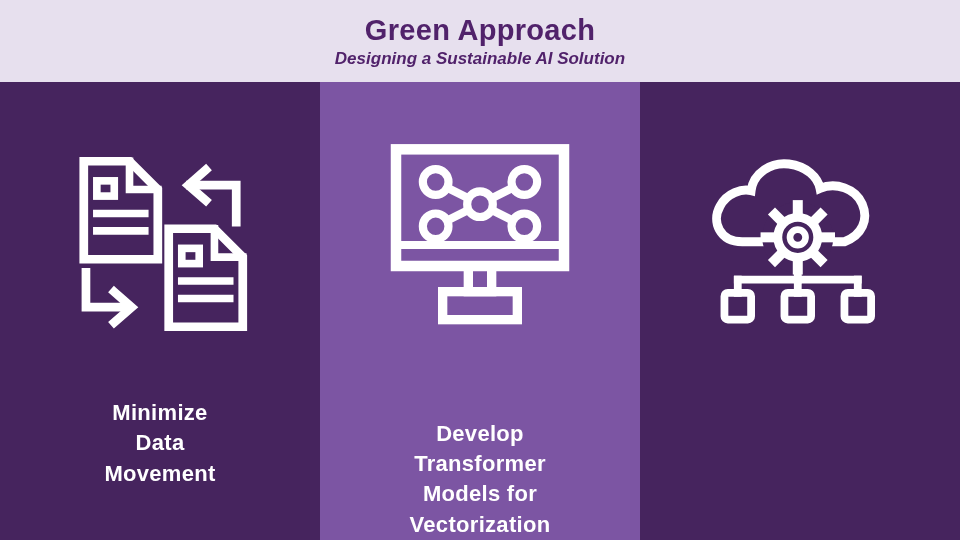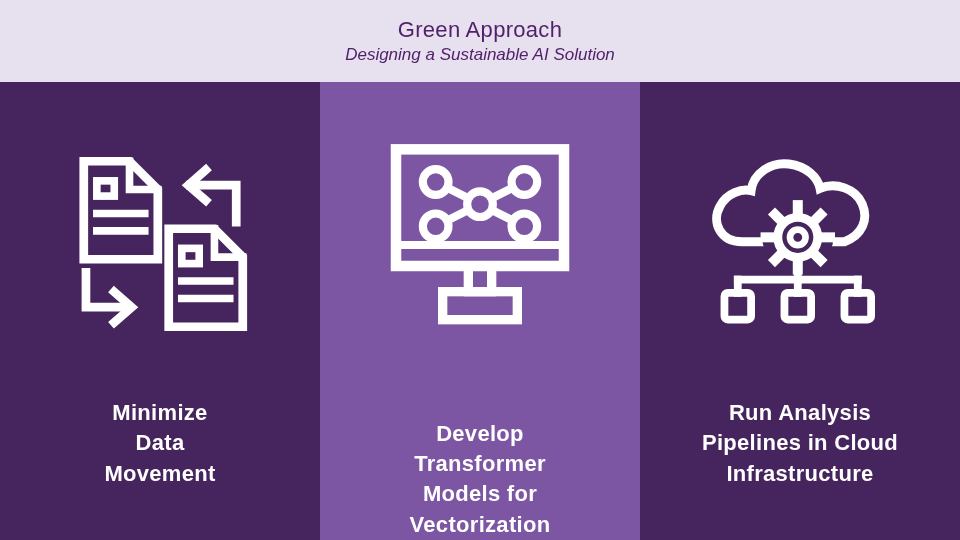--- a/index.html
+++ b/index.html
@@ -15,24 +15,24 @@
   .slide{
     width:960px;height:540px;overflow:hidden;position:relative;
     background:var(--panel-dark);
   }
   .header{
     height:82px;background:var(--header-bg);
     display:flex;flex-direction:column;align-items:center;justify-content:center;
     gap:2px;
   }
   .title{
-    color:var(--title-color);font-size:22px;font-weight:400;letter-spacing:.3px;
+    color:var(--title-color);font-size:29px;font-weight:700;letter-spacing:.3px;
   }
   .subtitle{
-    color:var(--title-color);font-size:17px;font-weight:400;font-style:italic;
+    color:var(--title-color);font-size:17px;font-weight:700;font-style:italic;
   }
   .panels{
     display:flex;height:458px;width:100%;
   }
   .panel{
     flex:1 1 0;display:flex;flex-direction:column;align-items:center;
     padding-top:34px;
   }
   .panel.dark{background:var(--panel-dark);}
   .panel.mid{background:var(--panel-mid);gap:32px;}
@@ -149,19 +149,16 @@
             <path d="M34 122 V134"></path>
             <path d="M88 122 V134"></path>
             <path d="M142 122 V134"></path>
           </g>
 
           <rect x="22" y="134" width="24" height="24" rx="3" stroke-width="7"></rect>
           <rect x="76" y="134" width="24" height="24" rx="3" stroke-width="7"></rect>
           <rect x="130" y="134" width="24" height="24" rx="3" stroke-width="7"></rect>
         </svg>
       </div>
-      <div class="caption">Run Analysis
-Pipelines in Cloud
-Infrastructure</div>
     </section>
 
   </main>
 </div>
 
 </body></html>

